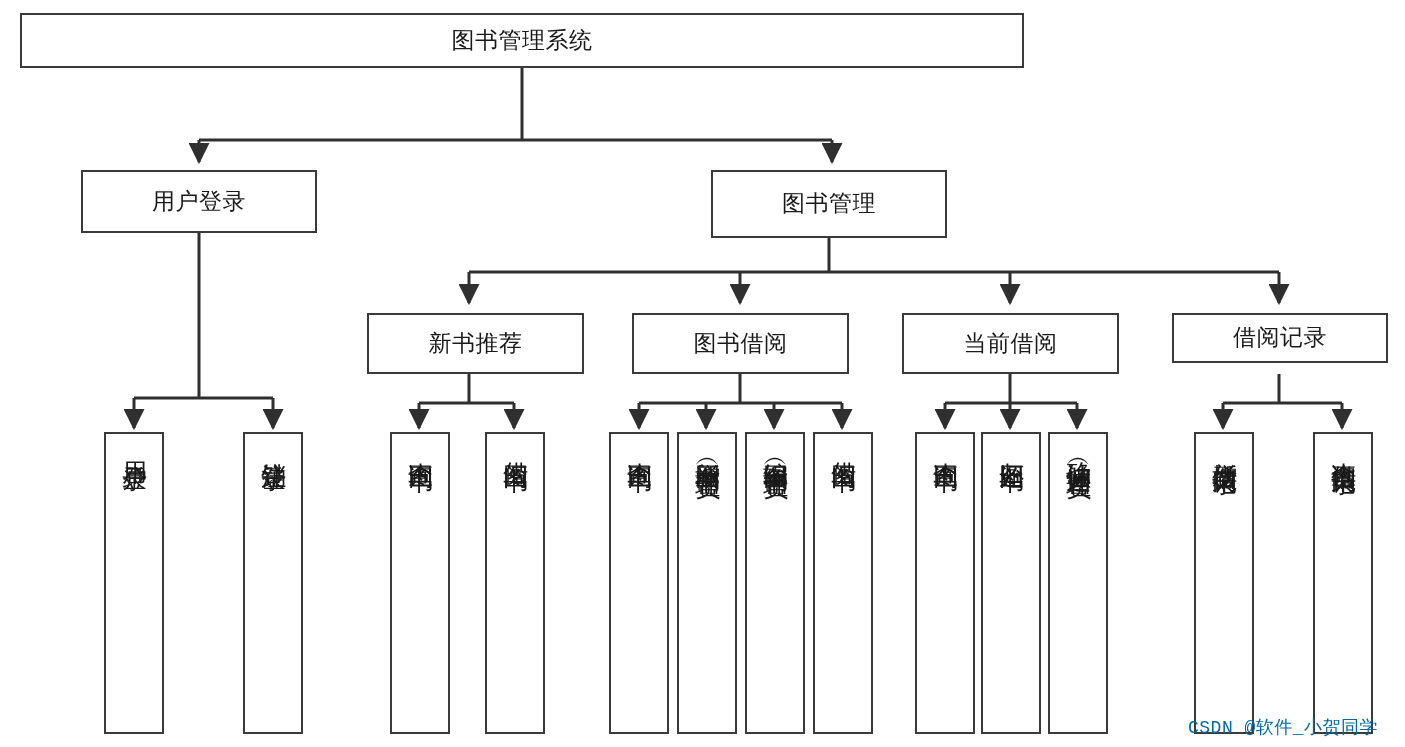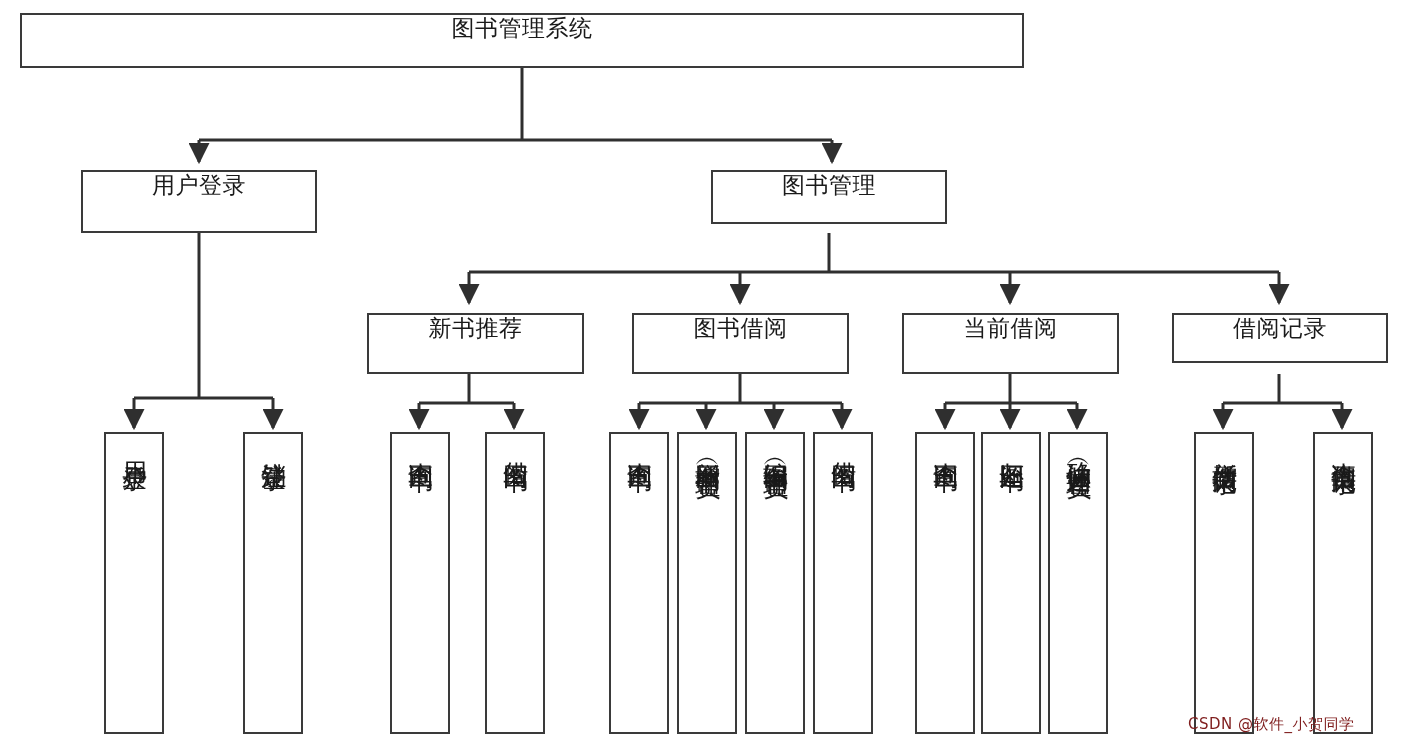--- a/index.html
+++ b/index.html
@@ -25,21 +25,21 @@
     width: 1405px;
     height: 747px;
     pointer-events: none;
   }
   .node {
     position: absolute;
     box-sizing: border-box;
     background: #ffffff;
     border: 2.5px solid #3a3a3a;
     display: flex;
-    align-items: flex-start;
+    align-items: center;
     justify-content: center;
     color: #1a1a1a;
     z-index: 2;
   }
   .node .label {
     display: block;
     text-align: center;
     line-height: 1.18;
     letter-spacing: 0.5px;
   }
@@ -60,25 +60,26 @@
   .node.vert .label {
     writing-mode: vertical-rl;
     text-orientation: upright;
     font-size: 25px;
     line-height: 1.05;
     letter-spacing: 2px;
     white-space: nowrap;
   }
   .watermark {
     position: absolute;
-    color: #7f1d1d;
-    font-size: 15px;
+    color: #0369a1;
+    font-size: 18px;
     white-space: nowrap;
     z-index: 3;
     letter-spacing: 0.5px;
+    font-family: Liberation Mono, monospace;
   }
 </style>
 </head>
 <body>
 
 <div id="canvas">
 
   <svg id="edges" viewBox="0 0 1405 747" xmlns="http://www.w3.org/2000/svg">
     <defs>
       <marker id="arrow" viewBox="0 0 10 10" refX="9" refY="5" markerWidth="7" markerHeight="7" orient="auto-start-reverse">
@@ -130,21 +131,21 @@
   </svg>
 
   <div class="node root horiz" style="left:20px; top:13px; width:1004px; height:55px;">
     <span class="label">图书管理系统</span>
   </div>
 
   <div class="node horiz" style="left:81px; top:170px; width:236px; height:63px;">
     <span class="label">用户登录</span>
   </div>
 
-  <div class="node horiz" style="left:711px; top:170px; width:236px; height:54px;">
+  <div class="node horiz" style="left:711px; top:170px; width:236px; height:68px;">
     <span class="label">图书管理</span>
   </div>
 
   <div class="node horiz" style="left:367px; top:313px; width:217px; height:61px;">
     <span class="label">新书推荐</span>
   </div>
 
   <div class="node horiz" style="left:902px; top:313px; width:217px; height:61px;">
     <span class="label">当前借阅</span>
   </div>

